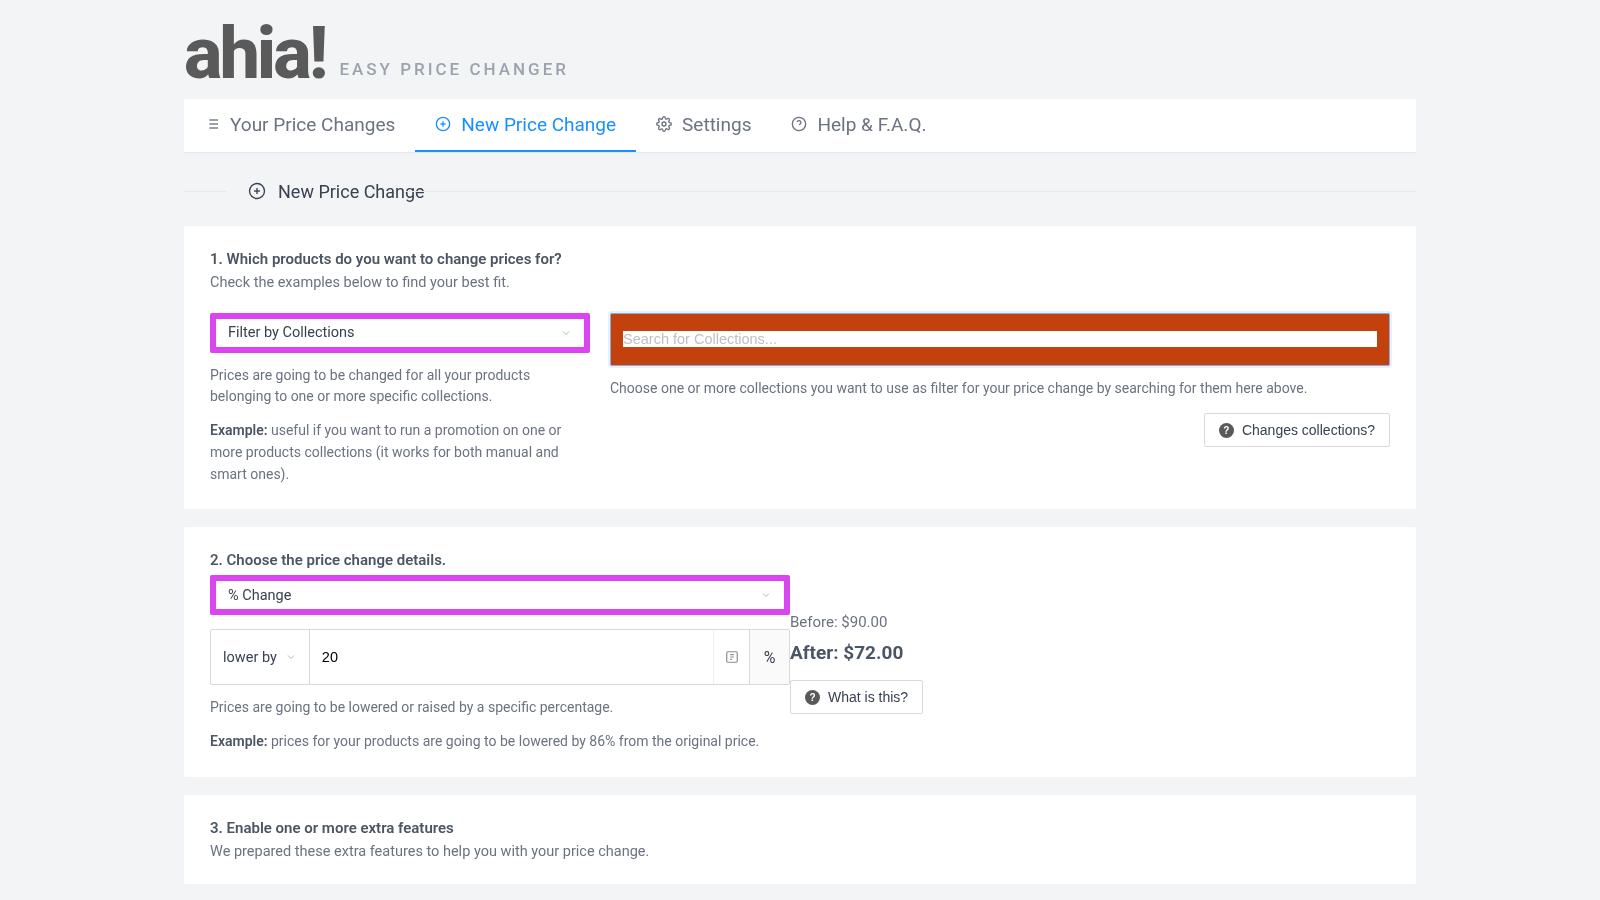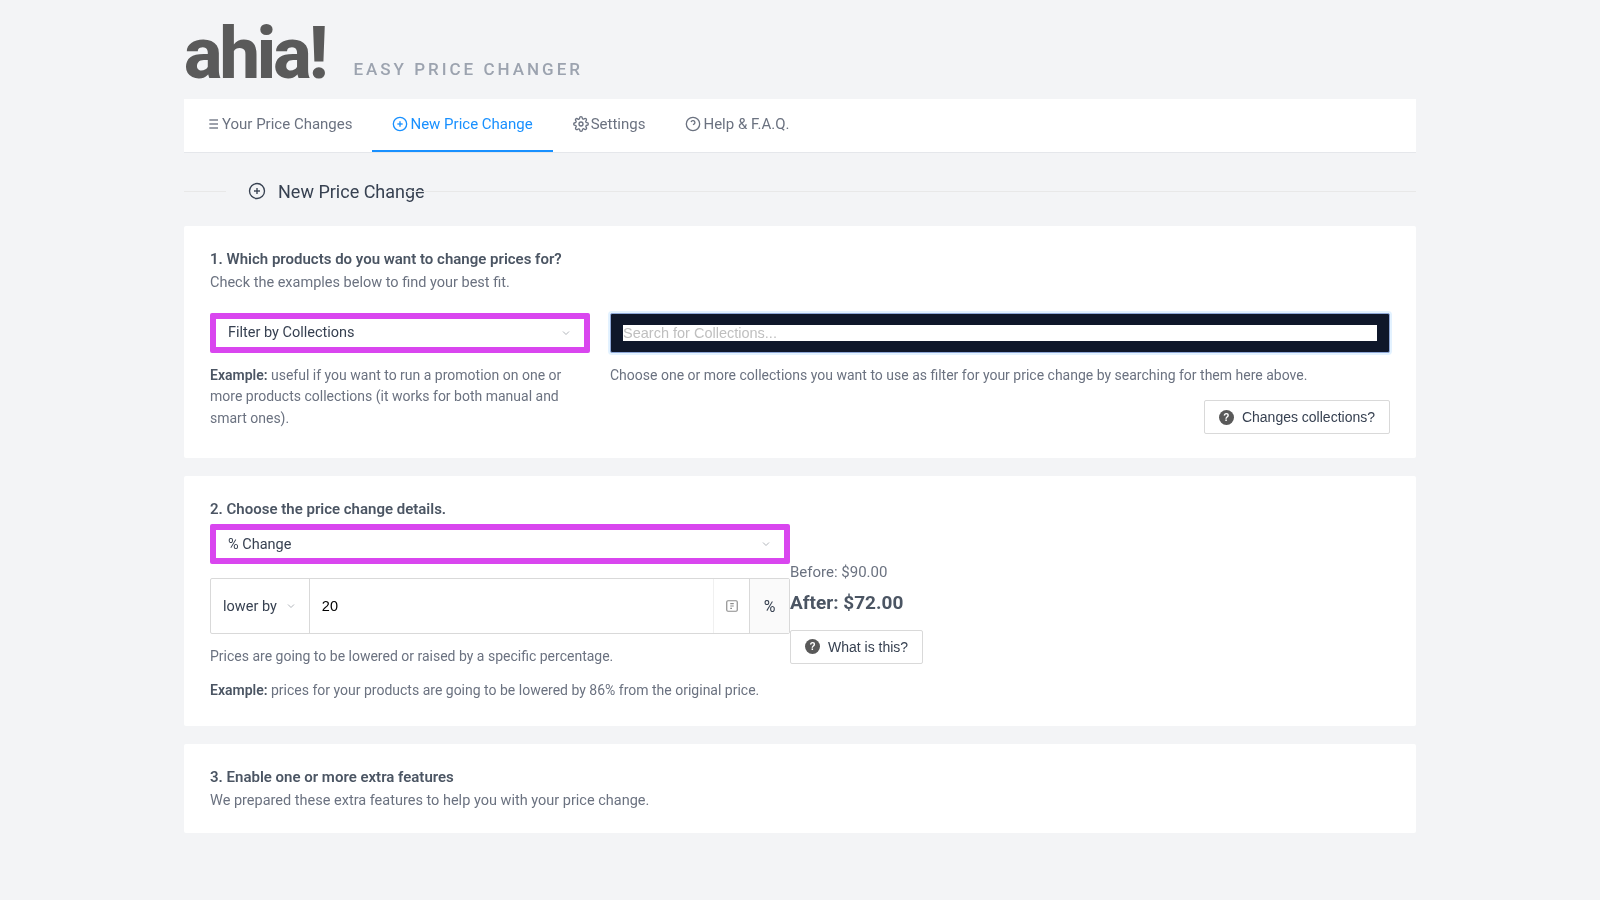--- a/index.html
+++ b/index.html
@@ -22,21 +22,21 @@
     color: var(--text-primary);
     overflow: hidden;
   }
   .shell {
     width: 1600px;
     margin: 0 auto;
   }
   .logo-block {
     display: flex;
     align-items: flex-end;
-    gap: 28px;
+    gap: 14px;
     padding: 22px 0 12px 184px;
   }
   .logo-main {
     font-size: 72px;
     font-weight: 800;
     color: #5a5a5a;
     letter-spacing: -3px;
     line-height: 0.9;
   }
   .logo-sub {
@@ -50,24 +50,24 @@
     background: var(--card-bg);
     border-bottom: 1px solid var(--border);
     margin: 0 184px;
     display: flex;
     align-items: center;
     height: 54px;
   }
   .tab {
     display: flex;
     align-items: center;
-    gap: 2px;
+    gap: 10px;
     padding: 0 20px;
     height: 100%;
-    font-size: 15px;
+    font-size: 19px;
     color: var(--text-secondary);
     cursor: pointer;
     border-bottom: 2px solid transparent;
   }
   .tab.active {
     color: var(--accent);
     border-bottom-color: var(--accent);
   }
   .tab svg { width: 16px; height: 16px; }
 
@@ -140,25 +140,25 @@
   }
   .chevron {
     width: 12px;
     height: 12px;
     opacity: 0.4;
   }
 
   .search-box {
     display: flex;
     align-items: center;
-    height: 40px;
+    height: 53px;
     border: 1px solid var(--border-focus);
     border-radius: 2px;
     padding: 0 12px;
-    background: #0f172a;
+    background: #c2410c;
     box-shadow: 0 0 0 2px rgba(24,144,255,0.12);
   }
   .search-box input {
     border: none;
     outline: none;
     width: 100%;
     font-size: 14.5px;
     color: var(--text-primary);
   }
   .search-box input::placeholder { color: #bfbfbf; }
@@ -305,20 +305,21 @@
     <div class="card-subtitle">Check the examples below to find your best fit.</div>
 
     <div class="section1-row">
       <div class="section1-left">
         <div class="select-box">
           <span>Filter by Collections</span>
           <svg class="chevron" viewBox="0 0 24 24" fill="none" stroke="currentColor" stroke-width="2">
               <polyline points="6 9 12 15 18 9"></polyline>
             </svg>
         </div>
+        <div class="help-text">Prices are going to be changed for all your products belonging to one or more specific collections.</div>
         <div class="help-text">
           <span class="strong">Example:</span><span> useful if you want to run a promotion on one or more products collections (it works for both manual and smart ones).</span>
         </div>
       </div>
 
       <div class="section1-right">
         <div class="search-box">
           <input type="text" placeholder="Search for Collections..." style="">
         </div>
         <div class="help-text">Choose one or more collections you want to use as filter for your price change by searching for them here above.</div>

